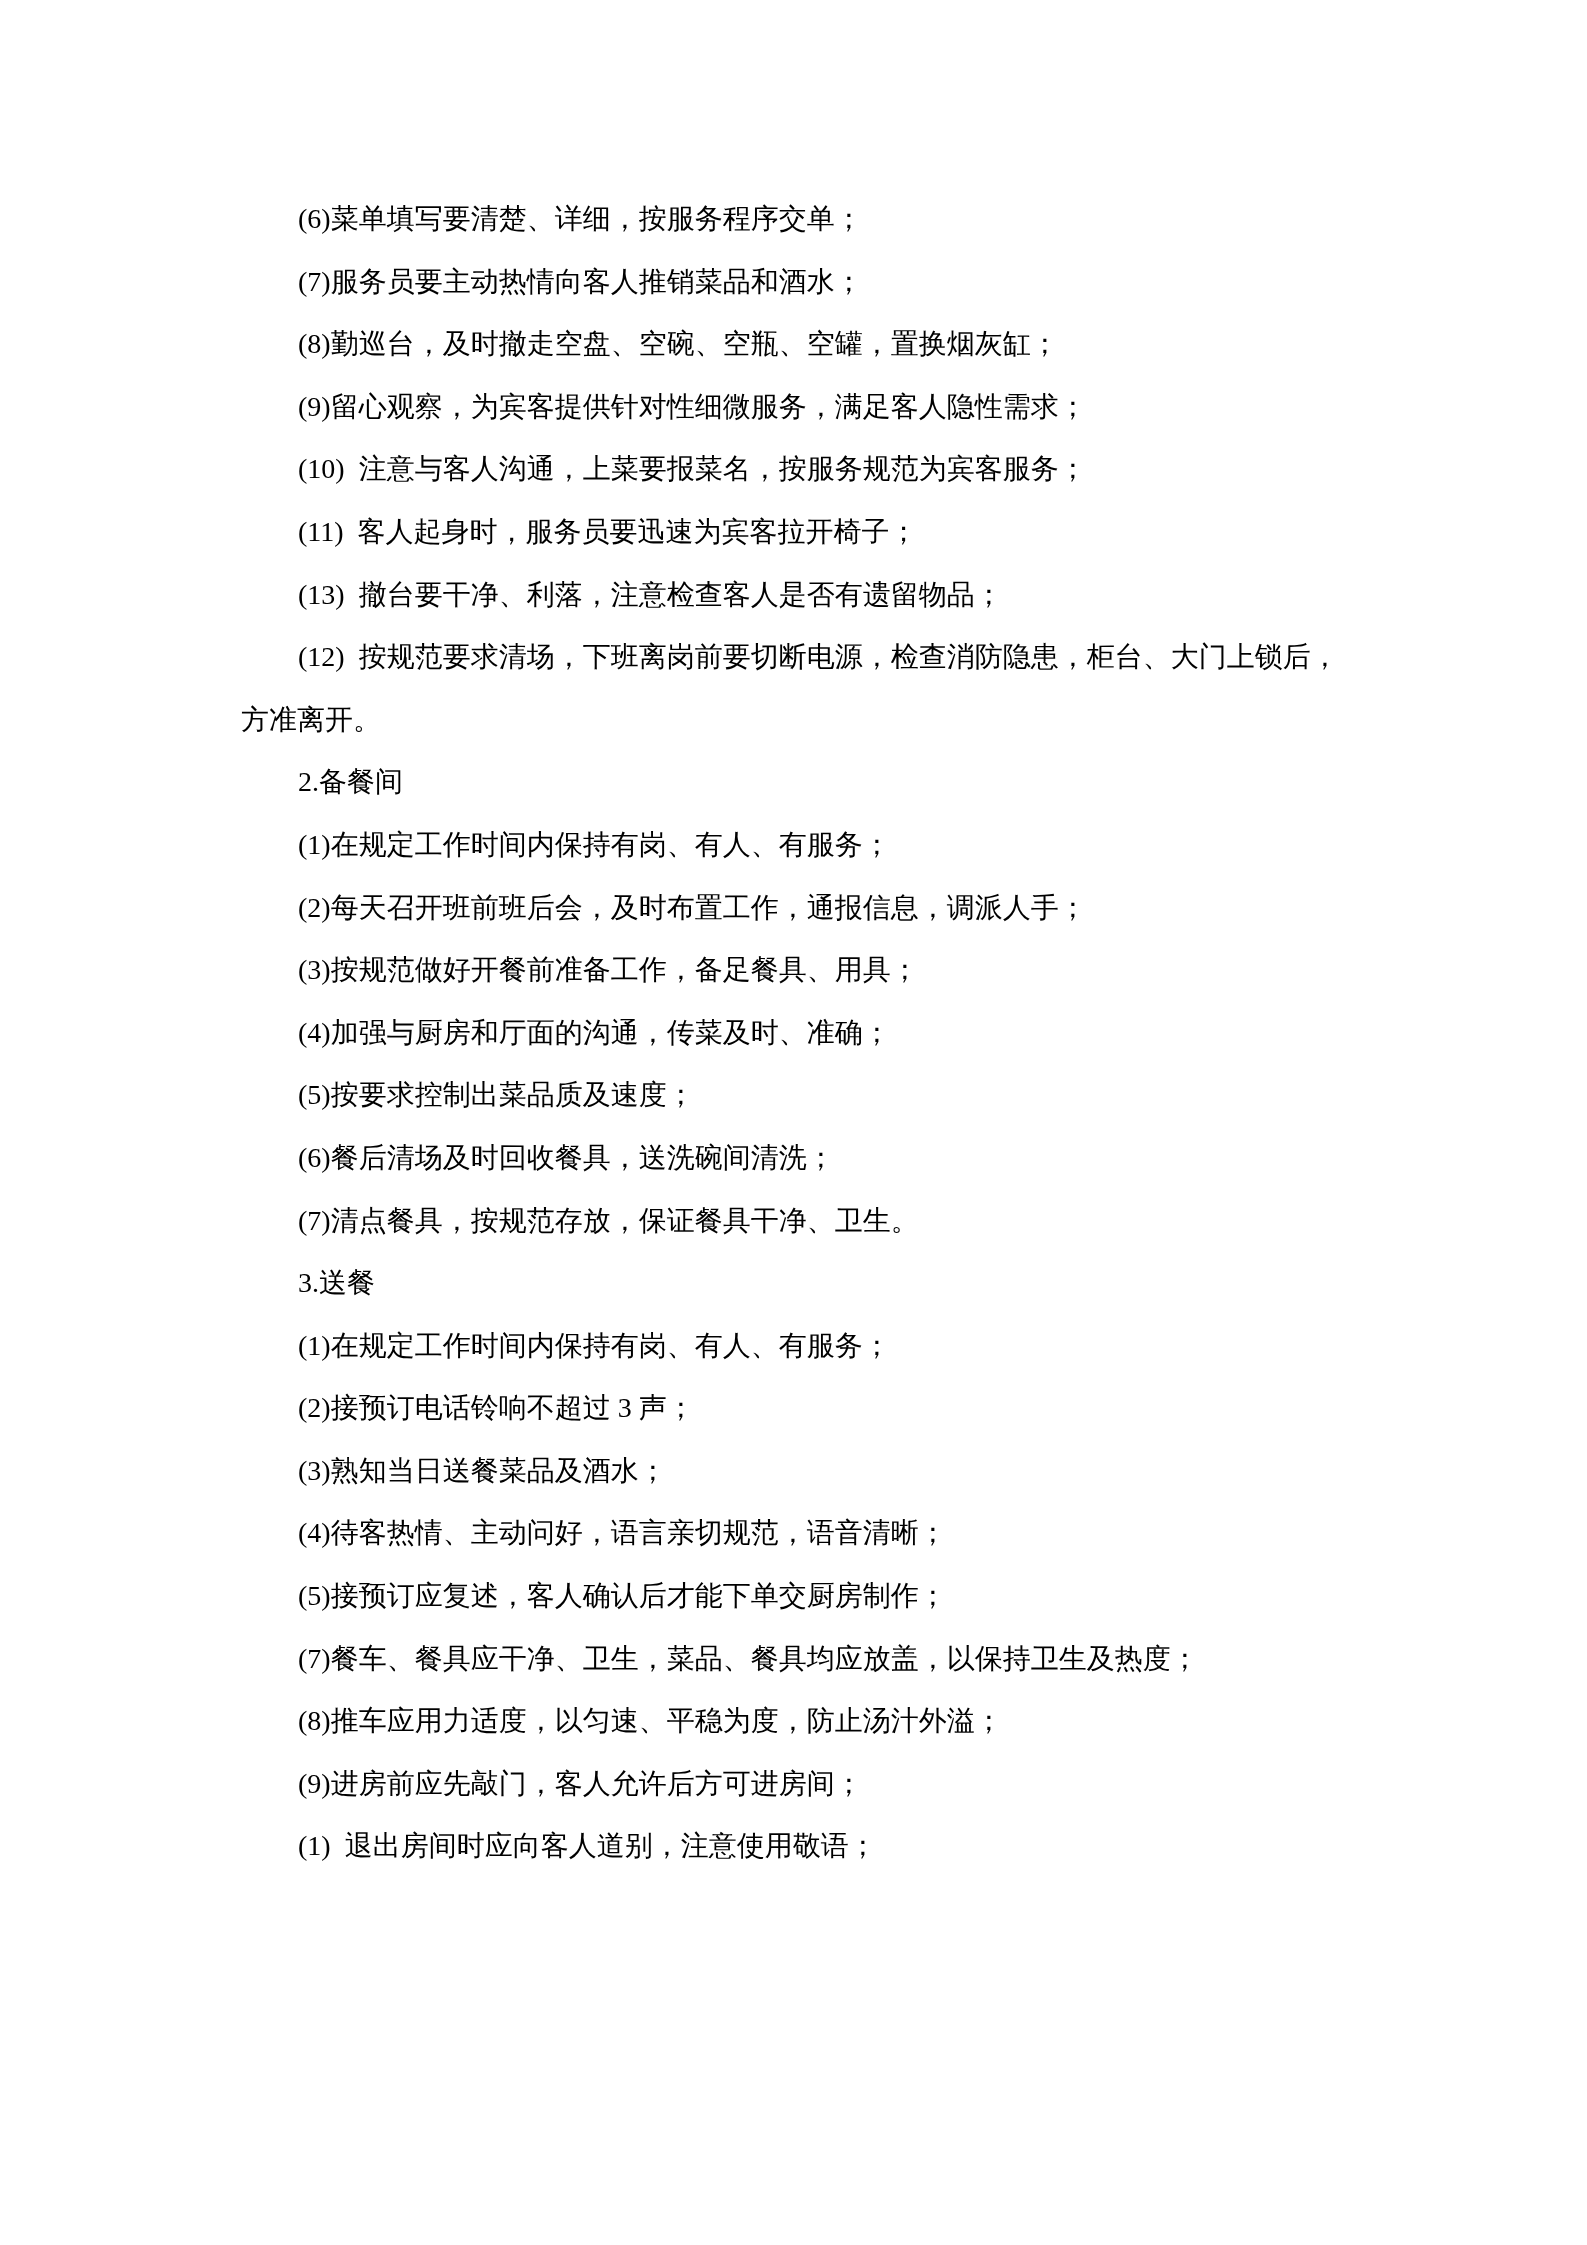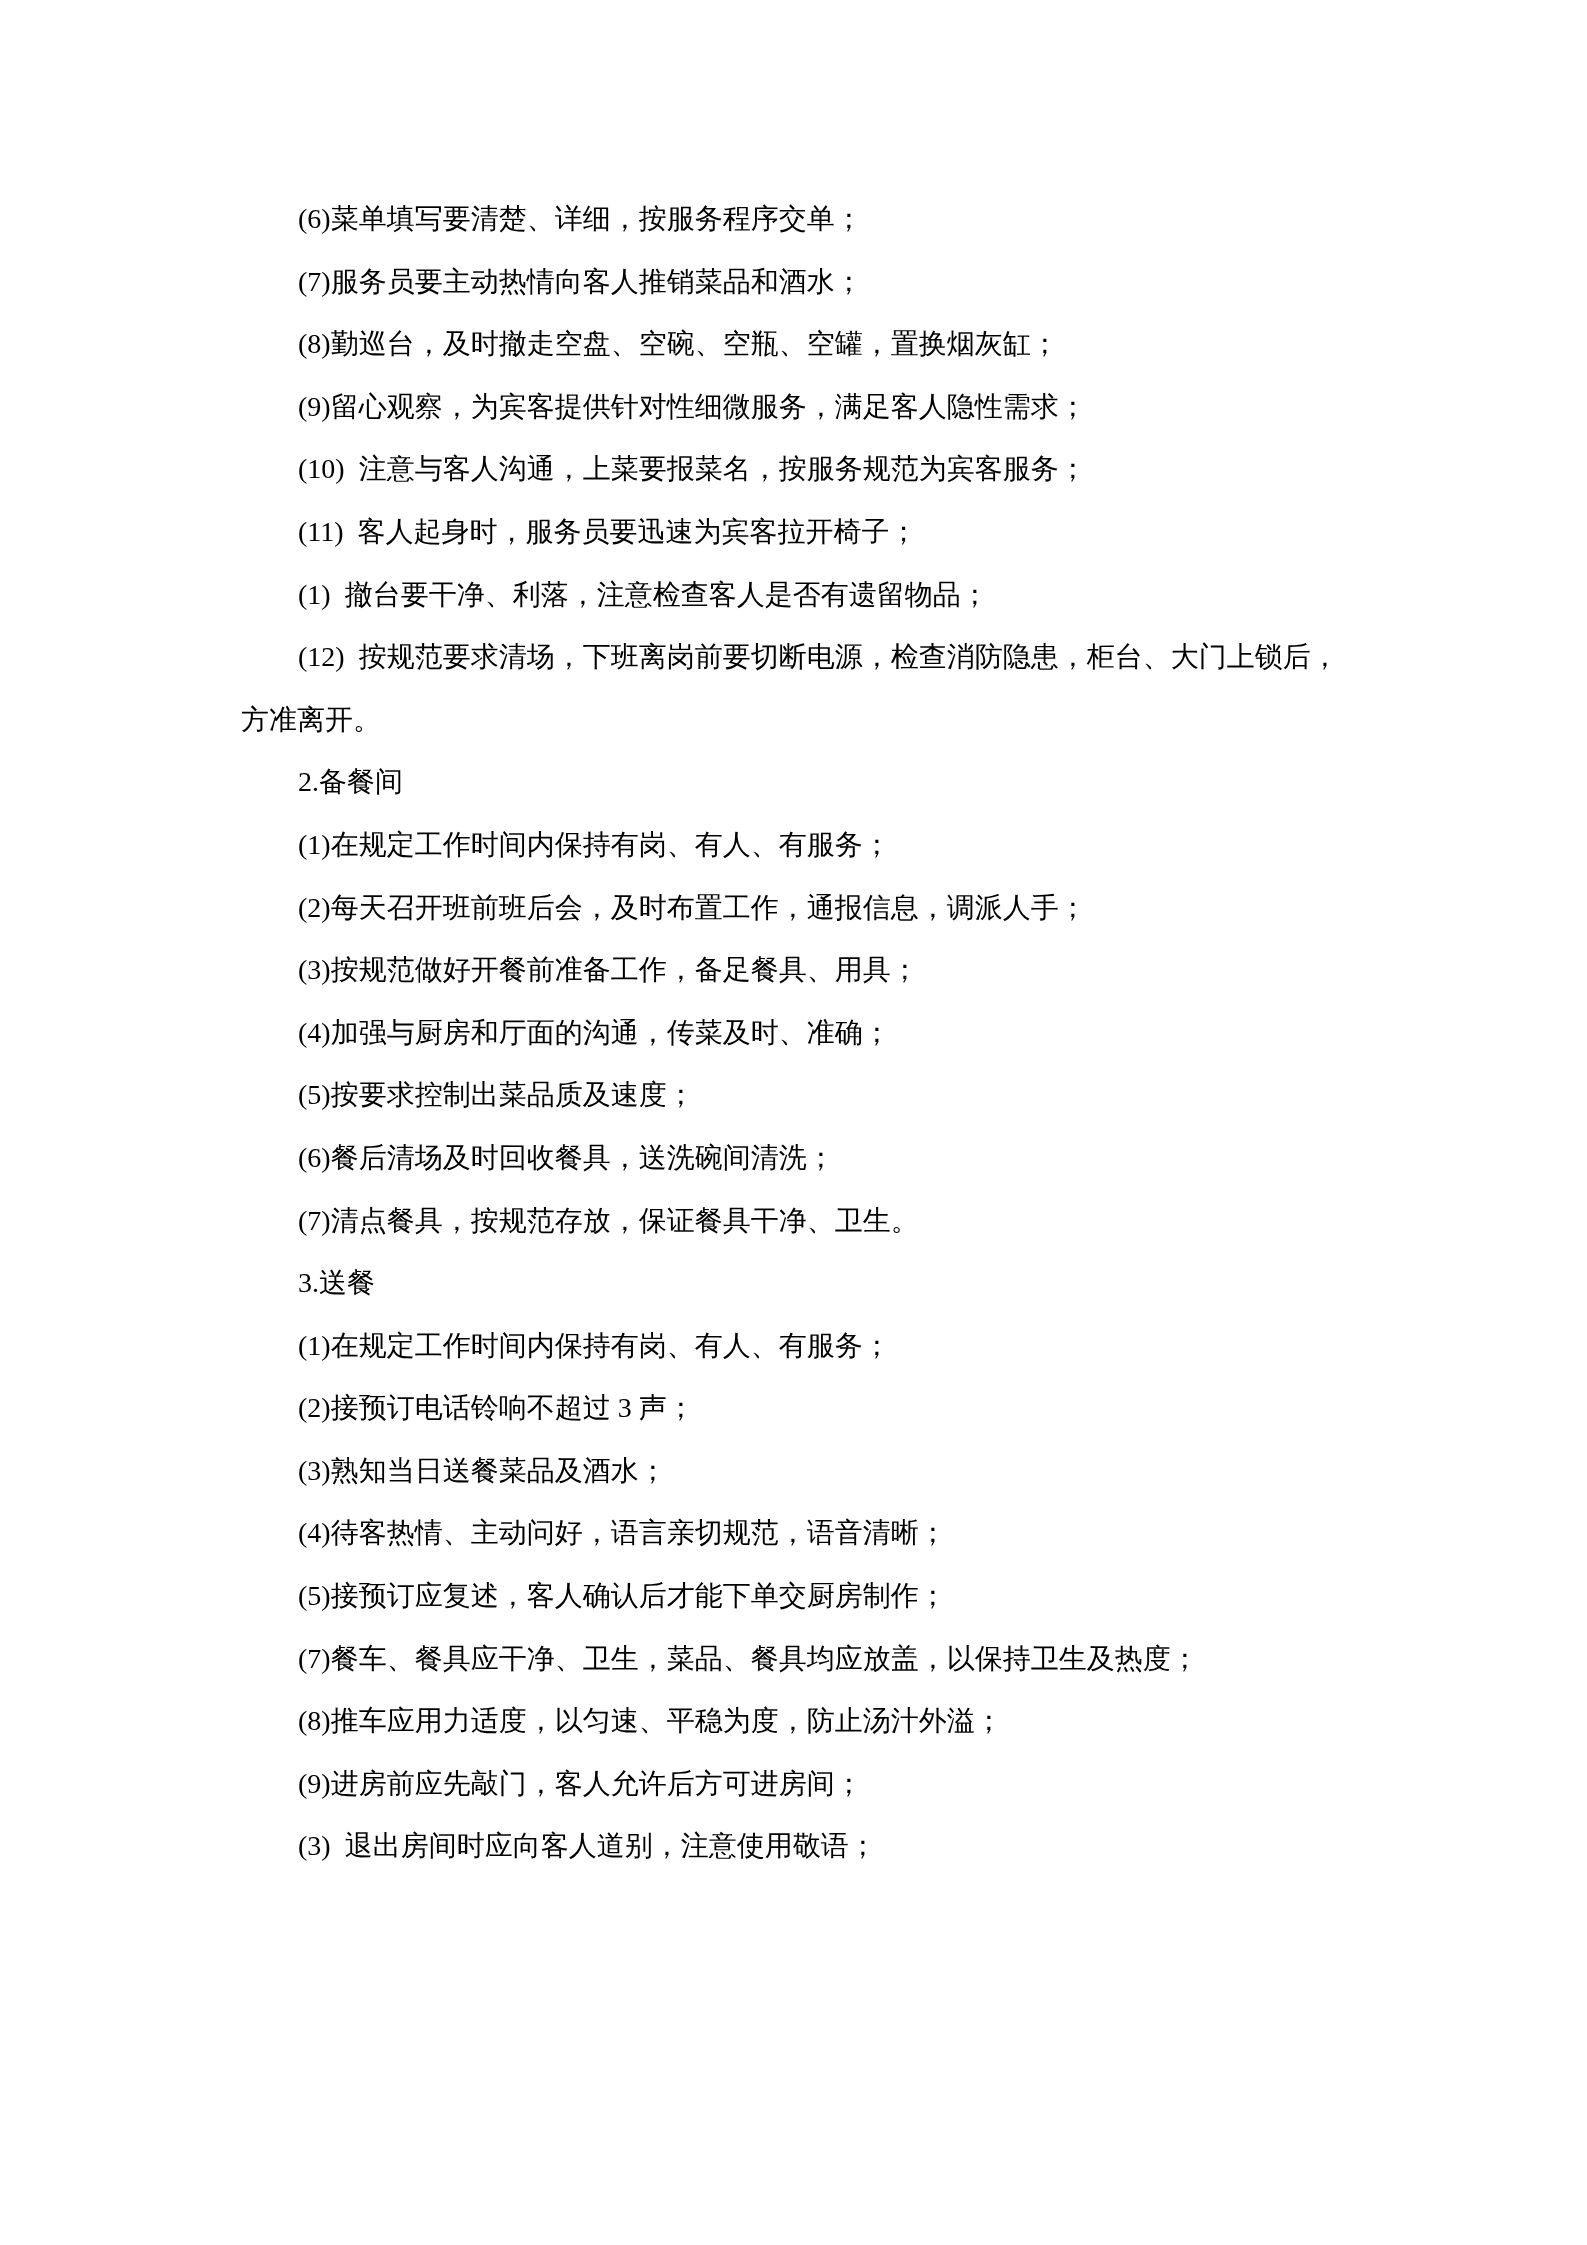--- a/index.html
+++ b/index.html
@@ -37,34 +37,34 @@
 <body>
 
 <div class="page">
   <div class="doc-body" id="doc-body">
       <p class="para">(6)菜单填写要清楚、详细，按服务程序交单；</p>
       <p class="para">(7)服务员要主动热情向客人推销菜品和酒水；</p>
       <p class="para">(8)勤巡台，及时撤走空盘、空碗、空瓶、空罐，置换烟灰缸；</p>
       <p class="para">(9)留心观察，为宾客提供针对性细微服务，满足客人隐性需求；</p>
       <p class="para">(10)  注意与客人沟通，上菜要报菜名，按服务规范为宾客服务；</p>
       <p class="para">(11)  客人起身时，服务员要迅速为宾客拉开椅子；</p>
-      <p class="para">(1)  撤台要干净、利落，注意检查客人是否有遗留物品；</p>
+      <p class="para">(13)  撤台要干净、利落，注意检查客人是否有遗留物品；</p>
       <p class="para">(12)  按规范要求清场，下班离岗前要切断电源，检查消防隐患，柜台、大门上锁后，方准离开。</p>
       <p class="para">2.备餐间</p>
       <p class="para">(1)在规定工作时间内保持有岗、有人、有服务；</p>
       <p class="para">(2)每天召开班前班后会，及时布置工作，通报信息，调派人手；</p>
       <p class="para">(3)按规范做好开餐前准备工作，备足餐具、用具；</p>
       <p class="para">(4)加强与厨房和厅面的沟通，传菜及时、准确；</p>
       <p class="para">(5)按要求控制出菜品质及速度；</p>
       <p class="para">(6)餐后清场及时回收餐具，送洗碗间清洗；</p>
       <p class="para">(7)清点餐具，按规范存放，保证餐具干净、卫生。</p>
       <p class="para">3.送餐</p>
       <p class="para">(1)在规定工作时间内保持有岗、有人、有服务；</p>
       <p class="para">(2)接预订电话铃响不超过 3 声；</p>
       <p class="para">(3)熟知当日送餐菜品及酒水；</p>
       <p class="para">(4)待客热情、主动问好，语言亲切规范，语音清晰；</p>
       <p class="para">(5)接预订应复述，客人确认后才能下单交厨房制作；</p>
       <p class="para">(7)餐车、餐具应干净、卫生，菜品、餐具均应放盖，以保持卫生及热度；</p>
       <p class="para">(8)推车应用力适度，以匀速、平稳为度，防止汤汁外溢；</p>
       <p class="para">(9)进房前应先敲门，客人允许后方可进房间；</p>
-      <p class="para">(3)  退出房间时应向客人道别，注意使用敬语；</p>
+      <p class="para">(1)  退出房间时应向客人道别，注意使用敬语；</p>
     </div>
 </div>
 
 </body></html>

